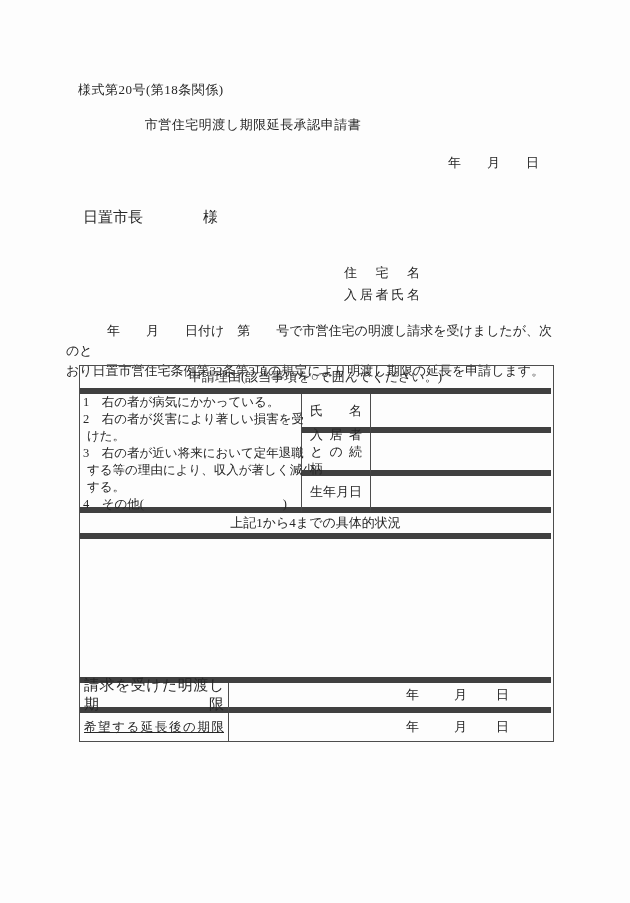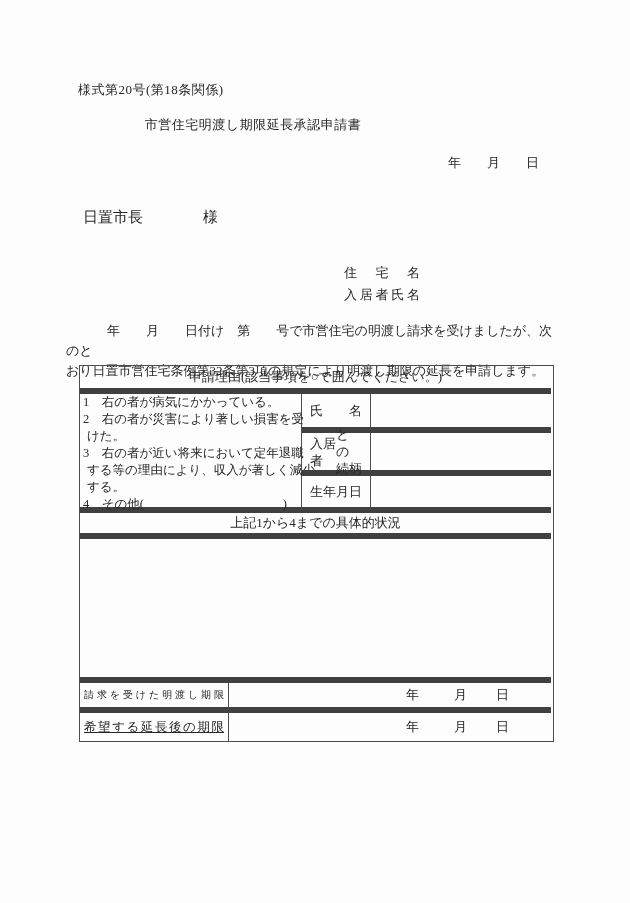--- a/index.html
+++ b/index.html
@@ -38,27 +38,27 @@
 
   .c-hdr{left:0;top:0;width:471px;height:28px;}
   .c-reason{left:0;top:28px;width:222px;height:119px;display:block;
             font-size:12.5px;line-height:17px;padding:0 2px 0 3px;}
   .rline{white-space:nowrap;}
   .rline.indent{padding-left:4px;}
   .rline.r4{display:flex;justify-content:space-between;padding-right:12px;}
   .c-nameL{left:222px;top:28px;width:69px;height:39px;padding:0 8px;}
   .c-nameV{left:291px;top:28px;width:180px;height:39px;}
   .c-relL{left:222px;top:67px;width:69px;height:43px;padding:0 8px;
-          flex-direction:row;justify-content:center;line-height:17px;}
+          flex-direction:column;justify-content:center;line-height:17px;}
   .c-relV{left:291px;top:67px;width:180px;height:43px;}
   .c-birthL{left:222px;top:110px;width:69px;height:37px;padding:0 8px;}
   .c-birthV{left:291px;top:110px;width:180px;height:37px;}
   .c-situHdr{left:0;top:147px;width:471px;height:26px;}
   .c-situBody{left:0;top:173px;width:471px;height:144px;}
-  .c-dlL{left:0;top:317px;width:149px;height:30px;padding:0 4px;font-size:10px;}
+  .c-dlL{left:0;top:317px;width:149px;height:30px;padding:0 4px;font-size:15px;}
   .c-dlV{left:149px;top:317px;width:322px;height:30px;position:absolute;}
   .c-exL{left:0;top:347px;width:149px;height:28px;padding:0 4px;font-size:12.5px;text-decoration:underline;}
   .c-exV{left:149px;top:347px;width:322px;height:28px;position:absolute;}
   .fill{display:block;width:100%;}
   .ymd{position:absolute;top:50%;transform:translateY(-50%);font-size:13px;}
   .ymd.y{left:177px;}
   .ymd.m{left:225px;}
   .ymd.d{left:267px;}
 </style>
 </head>

